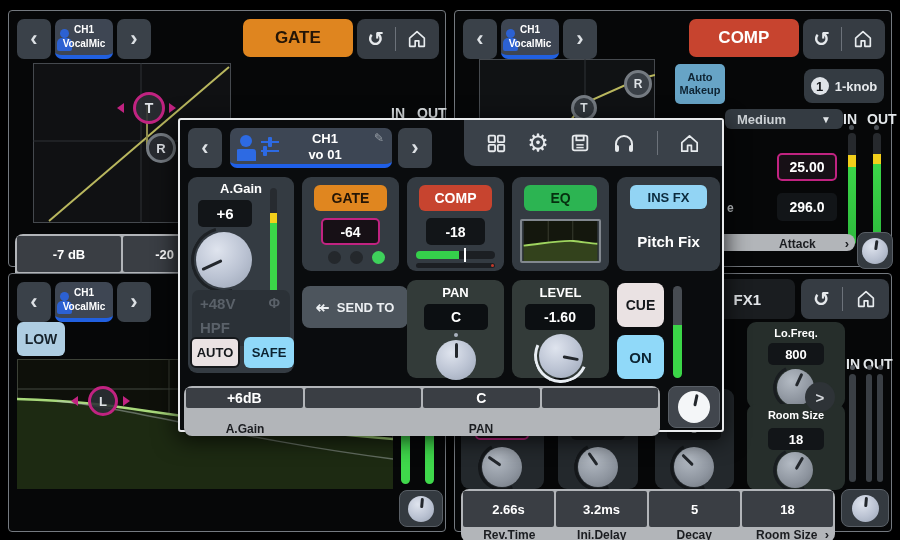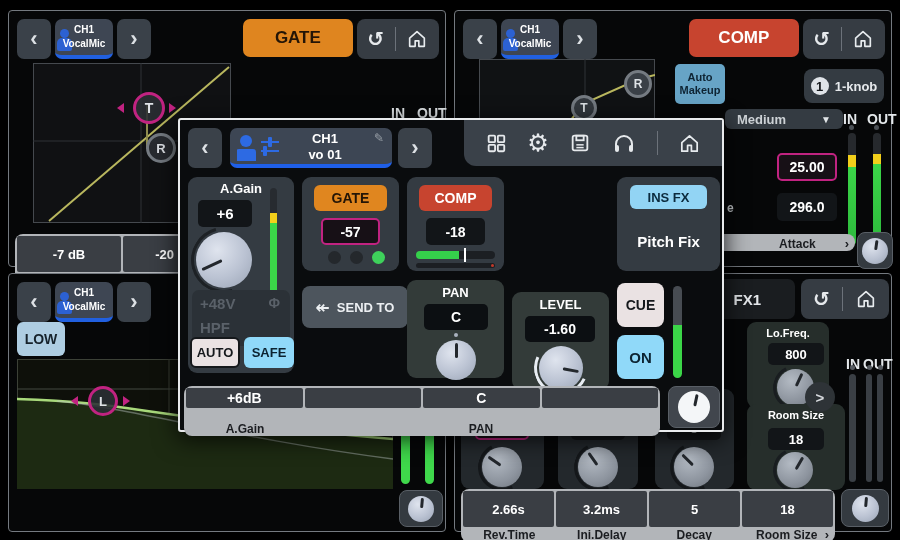--- a/index.html
+++ b/index.html
@@ -212,21 +212,21 @@
         <span>FX1</span>
       </div>
     <div class="navbox abs" style="left:346px;top:5px;width:88px;margin-left:0;">
       <span class="uicon">↺</span>
       <span class="vdiv"></span>
       <svg width="22" height="22" viewBox="0 0 24 24">
           <path d="M4 11 L12 4 L20 11 V20 H14 V14 H10 V20 H4 Z" fill="none" stroke="#e8ecef" stroke-width="1.8" stroke-linejoin="round"></path>
         </svg>
     </div>
 
-    <div class="gtile" style="left:292px;top:48px;width:82px;height:86px;">
+    <div class="gtile" style="left:292px;top:48px;width:98px;height:86px;">
       <span class="tlabel" style="top:5px;font-size:11px;">Lo.Freq.</span>
       <div class="vbox" style="left:21px;top:21px;width:56px;height:22px;font-size:13px;">800</div>
       <div class="knob gray" style="left:30px;top:47px;width:37px;height:37px;">
           <span class="ptr" style="transform:rotate(25deg);"></span>
           <span class="arc" style="inset:-4px;border-left-color:#191d20;border-bottom-color:#191d20;transform:rotate(18deg);"></span>
         </div>
     </div>
     <div class="gtile" style="left:292px;top:130px;width:98px;height:86px;">
       <span class="tlabel" style="top:5px;font-size:11px;">Room Size</span>
       <div class="vbox" style="left:21px;top:24px;width:56px;height:22px;font-size:13px;">18</div>
@@ -349,57 +349,67 @@
         <span class="abs" style="left:8px;top:5px;color:#5a6169;font-size:15px;font-weight:700;">+48V</span>
         <span class="abs" style="right:10px;top:5px;color:#5a6169;font-size:14px;font-weight:700;">Φ</span>
         <span class="abs" style="left:8px;top:29px;color:#5a6169;font-size:15px;font-weight:700;">HPF</span>
       </div>
       <div class="btn" style="left:2px;top:160px;width:50px;height:31px;background:#eae2e3;color:#15181c;font-size:13px;border:2px solid #15181b;">AUTO</div>
       <div class="btn" style="left:56px;top:160px;width:50px;height:31px;background:#90d9f9;color:#0c2331;font-size:13px;">SAFE</div>
     </div>
 
     <div class="tile" style="left:122px;top:57px;width:97px;height:94px;">
       <div class="btn" style="left:12px;top:8px;width:73px;height:26px;background:#e0861f;color:#241506;font-size:14px;">GATE</div>
-      <div class="vbox hot" style="left:19px;top:41px;width:59px;height:27px;font-size:14px;">-57</div>
+      <div class="vbox hot" style="left:19px;top:41px;width:59px;height:27px;font-size:14px;">-64</div>
       <span class="led" style="left:26px;top:74px;background:#24282c;"></span>
       <span class="led" style="left:48px;top:74px;background:#24282c;"></span>
       <span class="led" style="left:70px;top:74px;background:#3ed15b;"></span>
     </div>
 
     <div class="tile" style="left:227px;top:57px;width:97px;height:94px;">
       <div class="btn" style="left:12px;top:8px;width:73px;height:26px;background:#c7442f;color:#fff;font-size:14px;">COMP</div>
       <div class="vbox" style="left:19px;top:41px;width:59px;height:27px;font-size:14px;">-18</div>
       <div class="abs" style="left:9px;top:74px;width:79px;height:8px;border-radius:4px;background:linear-gradient(to right,#35d14b 0 55%,#1c1f23 55%);"></div>
       <span class="abs" style="left:57px;top:71px;width:2px;height:14px;background:#fff;"></span>
       <div class="abs" style="left:9px;top:86px;width:79px;height:5px;border-radius:3px;background:#1c1f23;">
           <span class="dot" style="right:1px;top:1px;width:3px;height:3px;background:#c23a2a;position:absolute;"></span>
         </div>
     </div>
 
+    <div class="tile" style="left:332px;top:57px;width:97px;height:94px;">
+      <div class="btn" style="left:12px;top:8px;width:73px;height:26px;background:#2cb452;color:#06300f;font-size:14px;">EQ</div>
+      <svg class="abs" style="left:8px;top:42px;border:2px solid #82888f;border-radius:2px;" width="81" height="44" viewBox="0 0 81 44">
+        <rect width="81" height="44" fill="#14170d"></rect>
+        <line x1="27" y1="0" x2="27" y2="44" stroke="#3c4033"></line>
+        <line x1="54" y1="0" x2="54" y2="44" stroke="#3c4033"></line>
+        <path d="M0,27 C20,25 40,21 55,22 C65,23 75,25 81,25 L81,44 L0,44 Z" fill="#33421c"></path>
+        <path d="M0,27 C20,25 40,21 55,22 C65,23 75,25 81,25" stroke="#9fd45f" stroke-width="2" fill="none"></path>
+      </svg>
+    </div>
 
     <div class="tile" style="left:437px;top:57px;width:103px;height:94px;">
       <div class="btn" style="left:13px;top:8px;width:77px;height:24px;background:#92d4f4;color:#0b2a3d;font-size:13px;">INS FX</div>
       <span class="tlabel" style="top:56px;font-size:15px;">Pitch Fix</span>
     </div>
 
     <div class="btn" style="left:122px;top:166px;width:106px;height:42px;background:#4d555d;color:#eceff2;font-size:13px;gap:7px;border-radius:8px;">
       <span style="font-size:17px;">↞</span>
       <span>SEND TO</span>
     </div>
 
     <div class="abs" style="left:227px;top:160px;width:97px;height:98px;background:#333b39;border-radius:9px;">
       <span class="tlabel" style="top:5px;">PAN</span>
       <div class="vbox" style="left:17px;top:24px;width:64px;height:26px;font-size:14px;background:#0c0f12;">C</div>
       <span class="dot" style="left:47px;top:53px;width:4px;height:4px;background:#aab2bf;"></span>
       <div class="knob light" style="left:29px;top:60px;width:40px;height:40px;">
           <span class="ptr" style="transform:rotate(0deg);"></span>
         </div>
     </div>
 
-    <div class="abs" style="left:332px;top:172px;width:97px;height:98px;background:#333b39;border-radius:9px;">
+    <div class="abs" style="left:332px;top:160px;width:97px;height:98px;background:#333b39;border-radius:9px;">
       <span class="tlabel" style="top:5px;">LEVEL</span>
       <div class="vbox" style="left:13px;top:24px;width:70px;height:26px;font-size:14px;background:#0c0f12;">-1.60</div>
       <div class="knob light" style="left:27px;top:54px;width:44px;height:44px;">
           <span class="ptr" style="transform:rotate(100deg);"></span>
           <span class="arc" style="inset:-5px;border-left-color:#e8edf3;border-bottom-color:#e8edf3;transform:rotate(-20deg);"></span>
         </div>
     </div>
 
     <div class="btn" style="left:437px;top:215px;width:47px;height:44px;background:#90d9f9;color:#0c2331;font-size:15px;border-radius:8px;">ON</div>
     <div class="btn" style="left:437px;top:163px;width:47px;height:44px;background:#eae2e3;color:#15181c;font-size:14px;border-radius:8px;">CUE</div>

